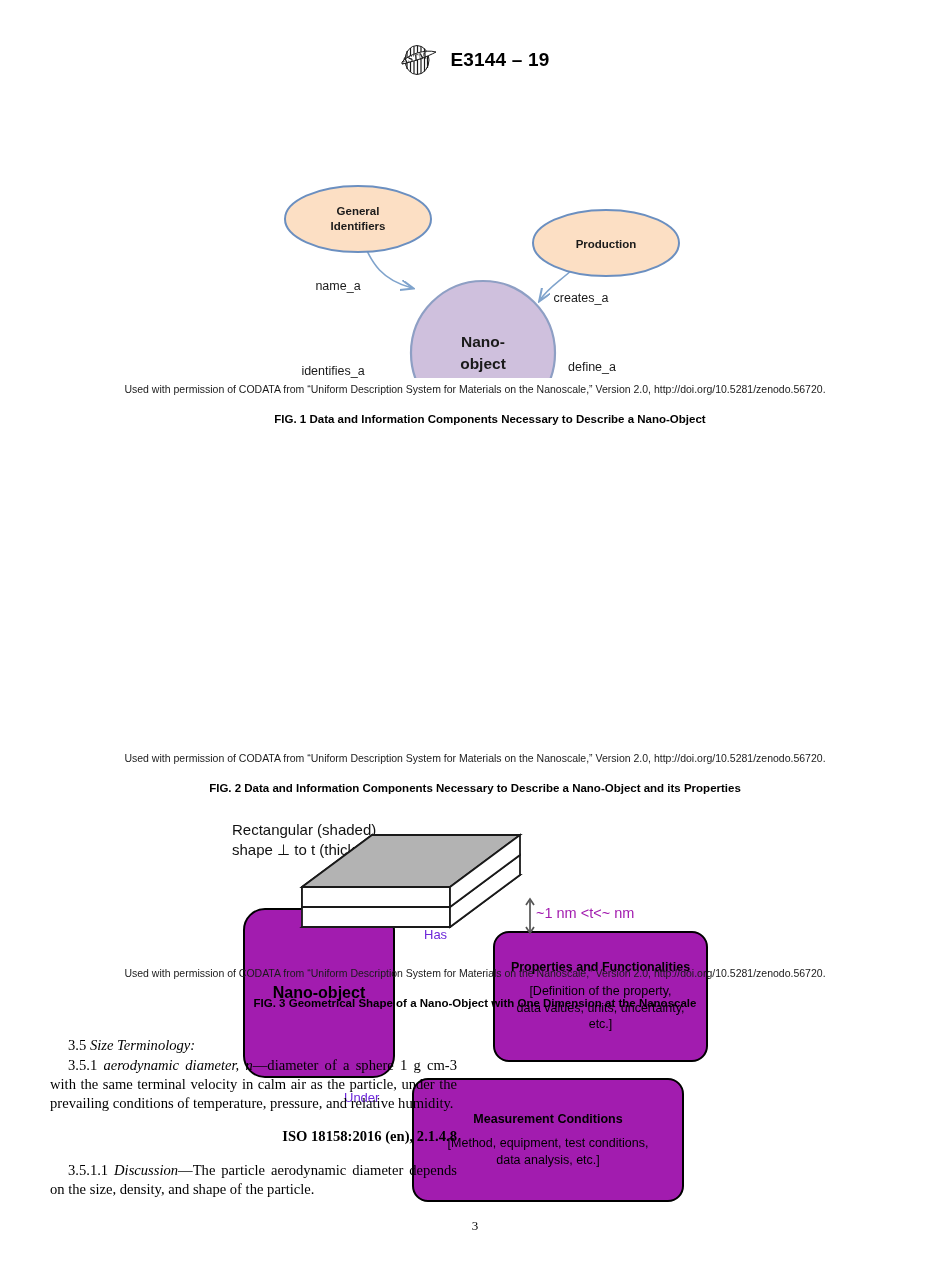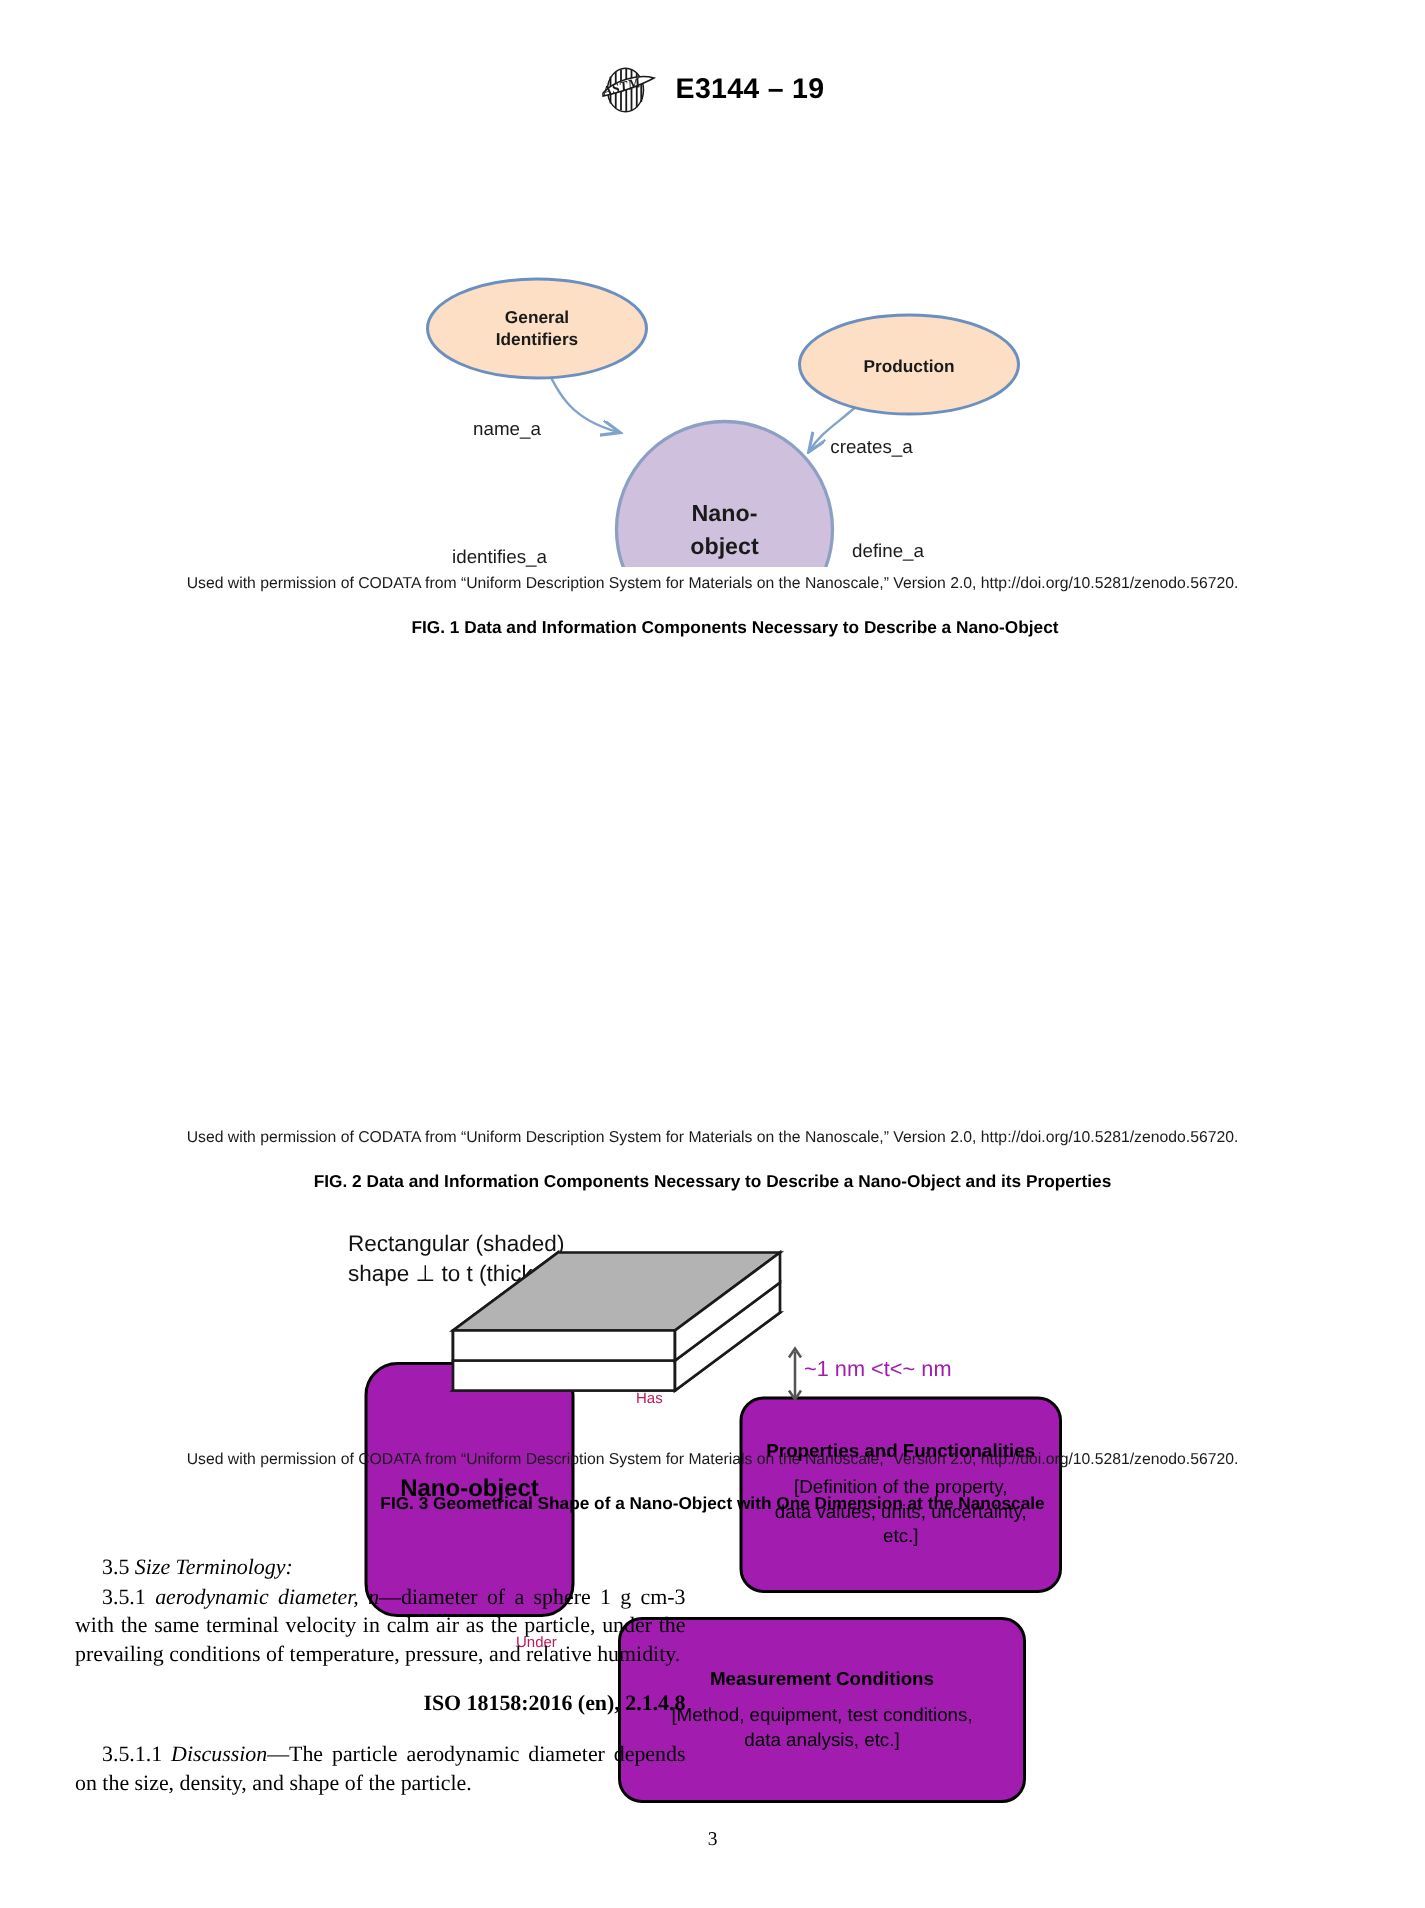--- a/index.html
+++ b/index.html
@@ -54,22 +54,22 @@
   }
 
   
   #figure1-art { position: absolute; top: 88px; left: 0; width: 950px; height: 290px; }
 
   
   #figure2-art { position: absolute; top: 450px; left: 0; width: 950px; height: 295px; }
   .f2-label {
     position: absolute;
     font-family: "Liberation Sans", sans-serif;
-    font-size: 10px;
-    color: #be185d;
+    font-size: 13px;
+    color: #6d28d9;
   }
   .f2-box-title {
     font-family: "Liberation Sans", sans-serif;
     font-size: 12.5px;
     font-weight: bold;
     text-align: center;
   }
   .f2-box-body {
     font-family: "Liberation Sans", sans-serif;
     font-size: 12.5px;
@@ -81,21 +81,21 @@
     border: 2.5px solid #000;
     border-radius: 16px;
     background: #a21caf;
     box-sizing: border-box;
     display: flex;
     flex-direction: column;
     align-items: center;
     justify-content: center;
   }
   #f2-nano-object {
-    left: 243px; top: 458px; width: 140px; height: 170px;
+    left: 243px; top: 458px; width: 152px; height: 170px;
     border-radius: 22px;
   }
   #f2-nano-object .f2-nano-label {
     font-family: "Liberation Sans", sans-serif;
     font-size: 16px;
     font-weight: bold;
   }
   #f2-properties { left: 493px; top: 481px; width: 215px; height: 131px; padding: 10px 8px; }
   #f2-measurement { left: 412px; top: 628px; width: 272px; height: 124px; padding: 8px 8px; }
   .f2-gap { height: 9px; }

